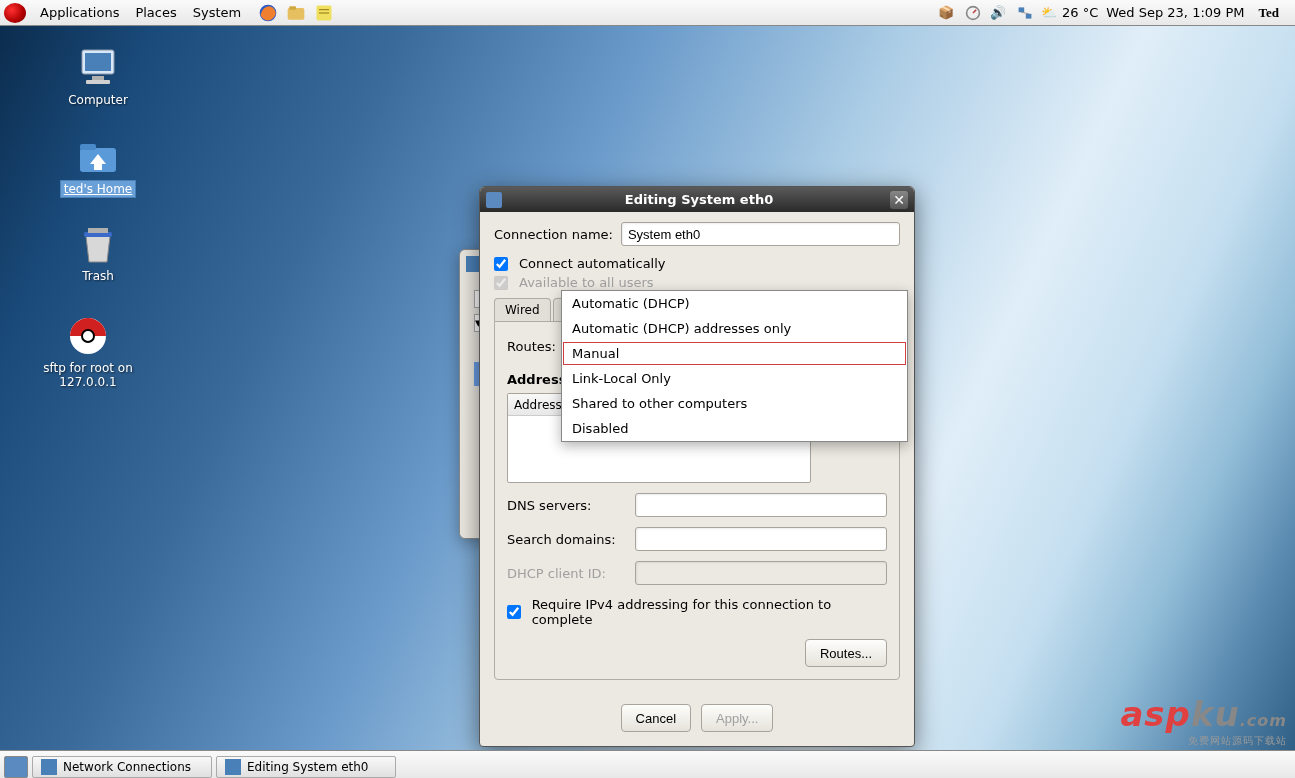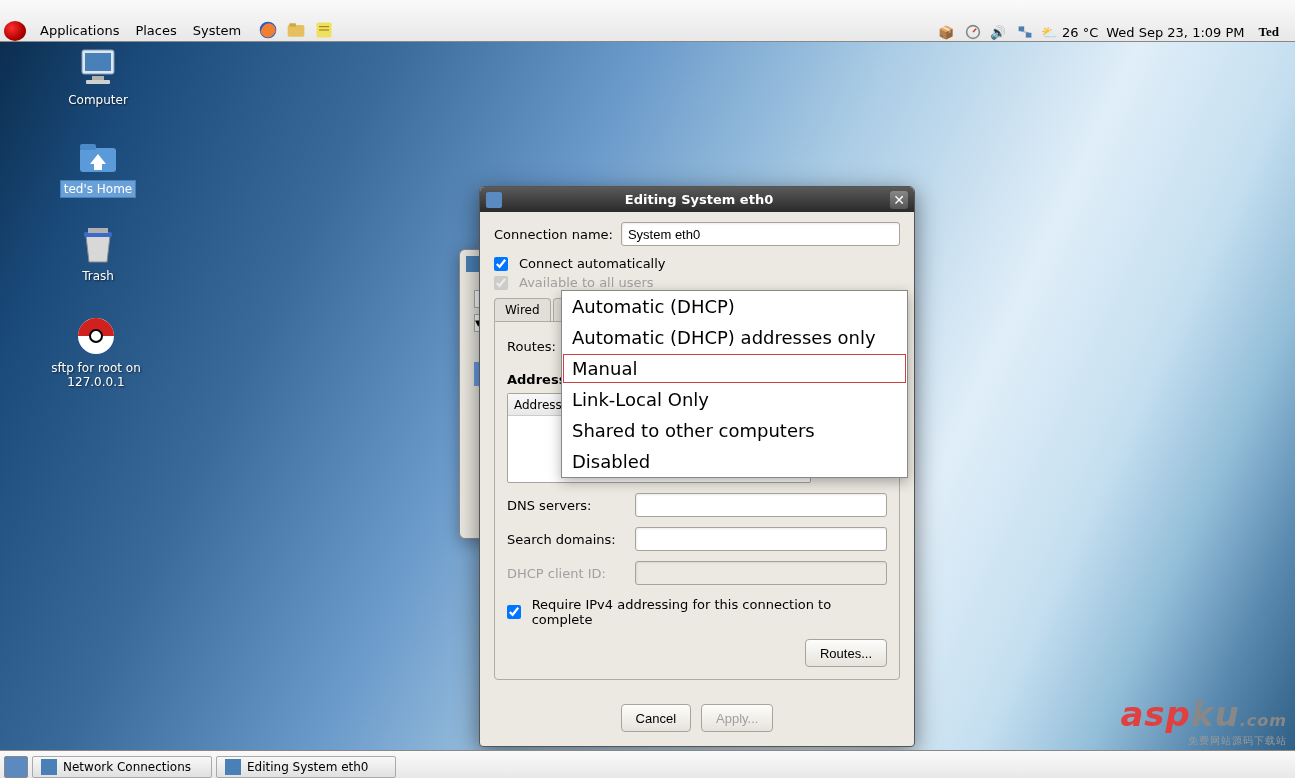--- a/index.html
+++ b/index.html
@@ -9,25 +9,25 @@
   width: 1295px;
   height: 778px;
   overflow: hidden;
   background: linear-gradient(115deg, #0a2a4a 0%, #1a4a7a 10%, #3a6a9a 25%, #6a9aca 40%, #aacce5 55%, #e0eef8 70%, #c5dff0 80%, #92bdd8 87%, #5a8ab0 93%, #2a5a80 100%);
   position: relative;
   color: #000;
 }
 
 
 .top-panel {
-  height: 42px;
+  height: 26px;
   background: linear-gradient(to bottom, #fafafa, #e8e8e8);
   border-bottom: 1px solid #888;
   display: flex;
-  align-items: flex-end;
+  align-items: center;
   padding: 0 4px;
   font-size: 13px;
 }
 .top-panel .redhat-logo {
   width: 22px; height: 20px; border-radius: 50%;
   background: radial-gradient(circle at 35% 35%, #ff3030, #b00000 60%, #700000);
   margin-right: 6px;
 }
 .top-panel .menu-item { padding: 3px 8px; cursor: pointer; }
 .top-panel .app-icons { display: flex; gap: 6px; margin-left: 8px; }
@@ -50,21 +50,21 @@
 }
 .desktop-icon .ic {
   width: 48px; height: 44px; margin: 0 auto 2px;
   display:flex; align-items:center; justify-content:center;
 }
 .desktop-icon .lbl {
   display: inline-block;
   padding: 1px 3px;
   text-shadow: 1px 1px 2px rgba(0,0,0,0.6);
 }
-.desktop-icon.selected .lbl { background: #6aa0d8; border:1px solid #4a80b8; text-shadow:none; }
+.desktop-icon.selected .lbl { background: #6aa0d8; border:1px solid #4a80b8; text-shadow:none;text-decoration:underline; }
 
 
 .bottom-panel {
   position: absolute;
   bottom: 0; left:0; right:0;
   height: 28px;
   background: linear-gradient(to bottom, #fafafa, #e8e8e8);
   border-top: 1px solid #888;
   display:flex;
   align-items:flex-end;
@@ -231,21 +231,21 @@
   position:absolute;
   left: 561px; top: 290px;
   width: 347px;
   background:#fff;
   border: 1px solid #888;
   box-shadow: 0 4px 12px rgba(0,0,0,0.3);
   z-index: 50;
 }
 .dropdown-popup .opt {
   padding: 5px 10px;
-  font-size: 18px;
+  font-size: 13px;
   cursor:pointer;
 }
 .dropdown-popup .opt.highlighted { outline:1px solid #d04040; outline-offset:-2px; }
 
 
 .watermark {
   position:absolute;
   right: 8px; bottom: 30px;
   font-size: 34px;
   font-weight: bold;
@@ -338,21 +338,21 @@
   <div class="ic">
     <svg viewBox="0 0 48 44" width="48" height="44">
         <path d="M12 14 L36 14 L33 40 L15 40 Z" fill="#d8d8d8" stroke="#888"></path>
         <rect x="10" y="10" width="28" height="5" rx="2" fill="#3a6aca"></rect>
         <rect x="14" y="6" width="20" height="5" fill="#b0b0b0"></rect>
       </svg>
   </div>
   <span class="lbl">Trash</span>
 </div>
 
-<div class="desktop-icon" style="left:36px; top:314px;">
+<div class="desktop-icon" style="left:28px; top:314px;">
   <div class="ic">
     <svg viewBox="0 0 48 44" width="48" height="44">
         <circle cx="24" cy="22" r="18" fill="#fff"></circle>
         <path d="M6 22 A18 18 0 0 1 42 22 L6 22" fill="#d02020"></path>
         <circle cx="24" cy="22" r="6" fill="#fff" stroke="#000" stroke-width="2"></circle>
       </svg>
   </div>
   <span class="lbl">sftp for root on 127.0.0.1</span>
 </div>
 

